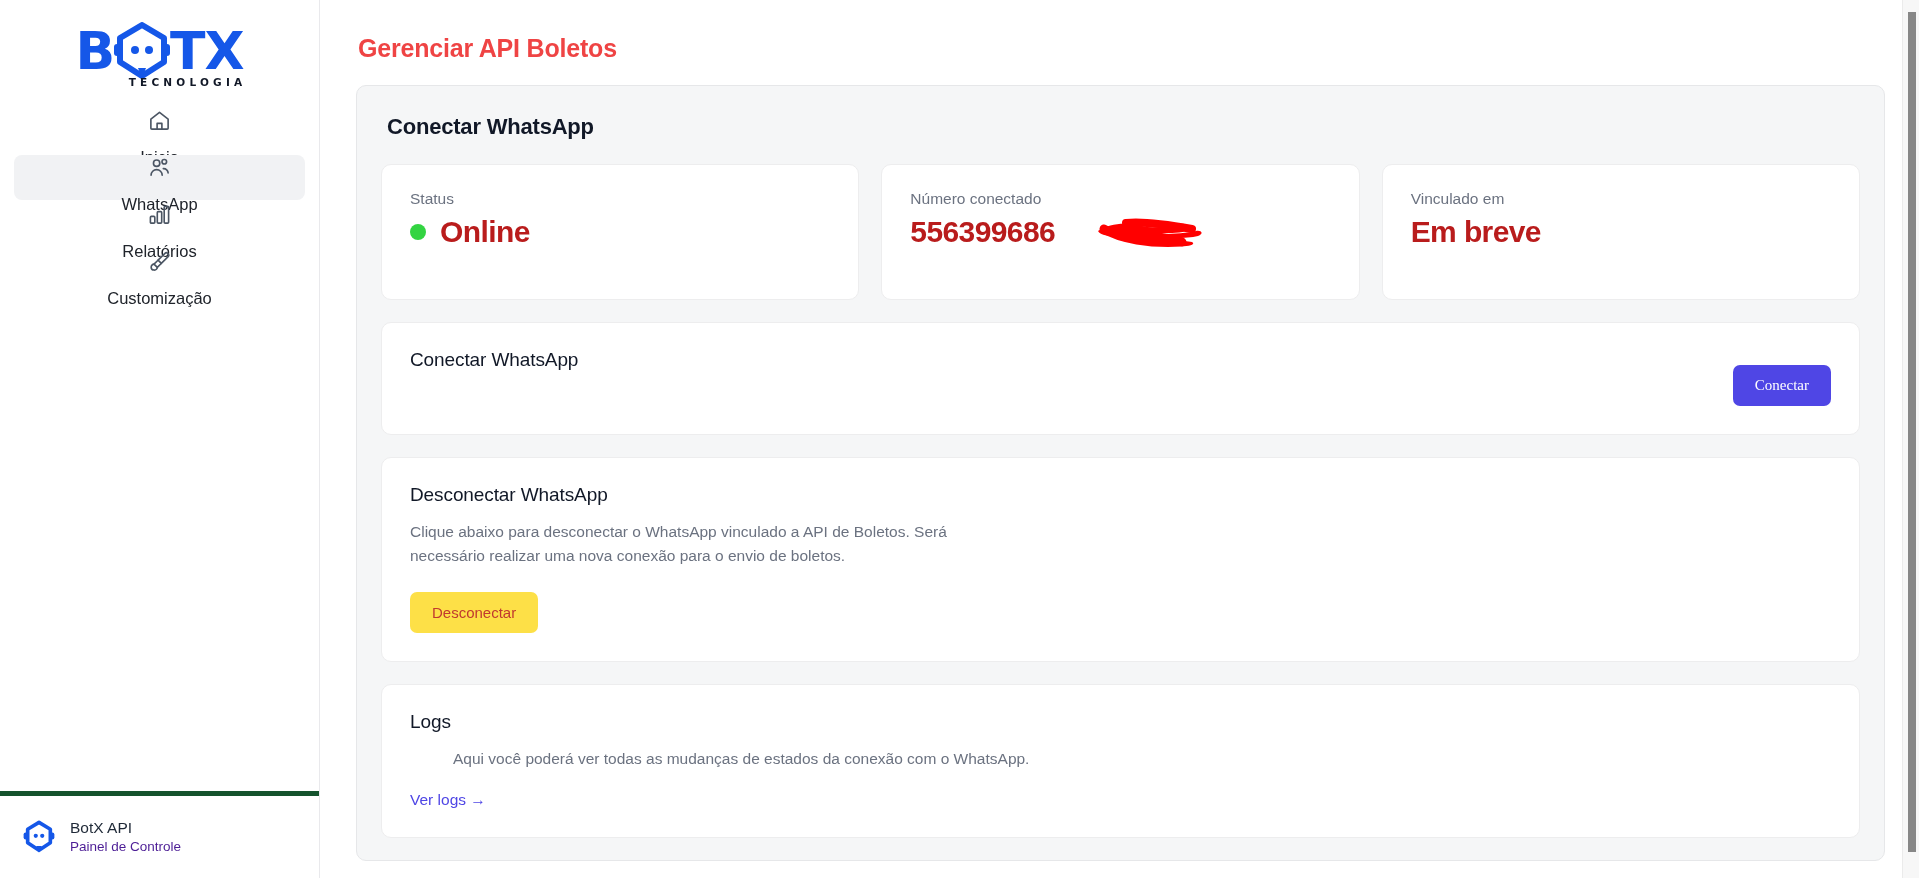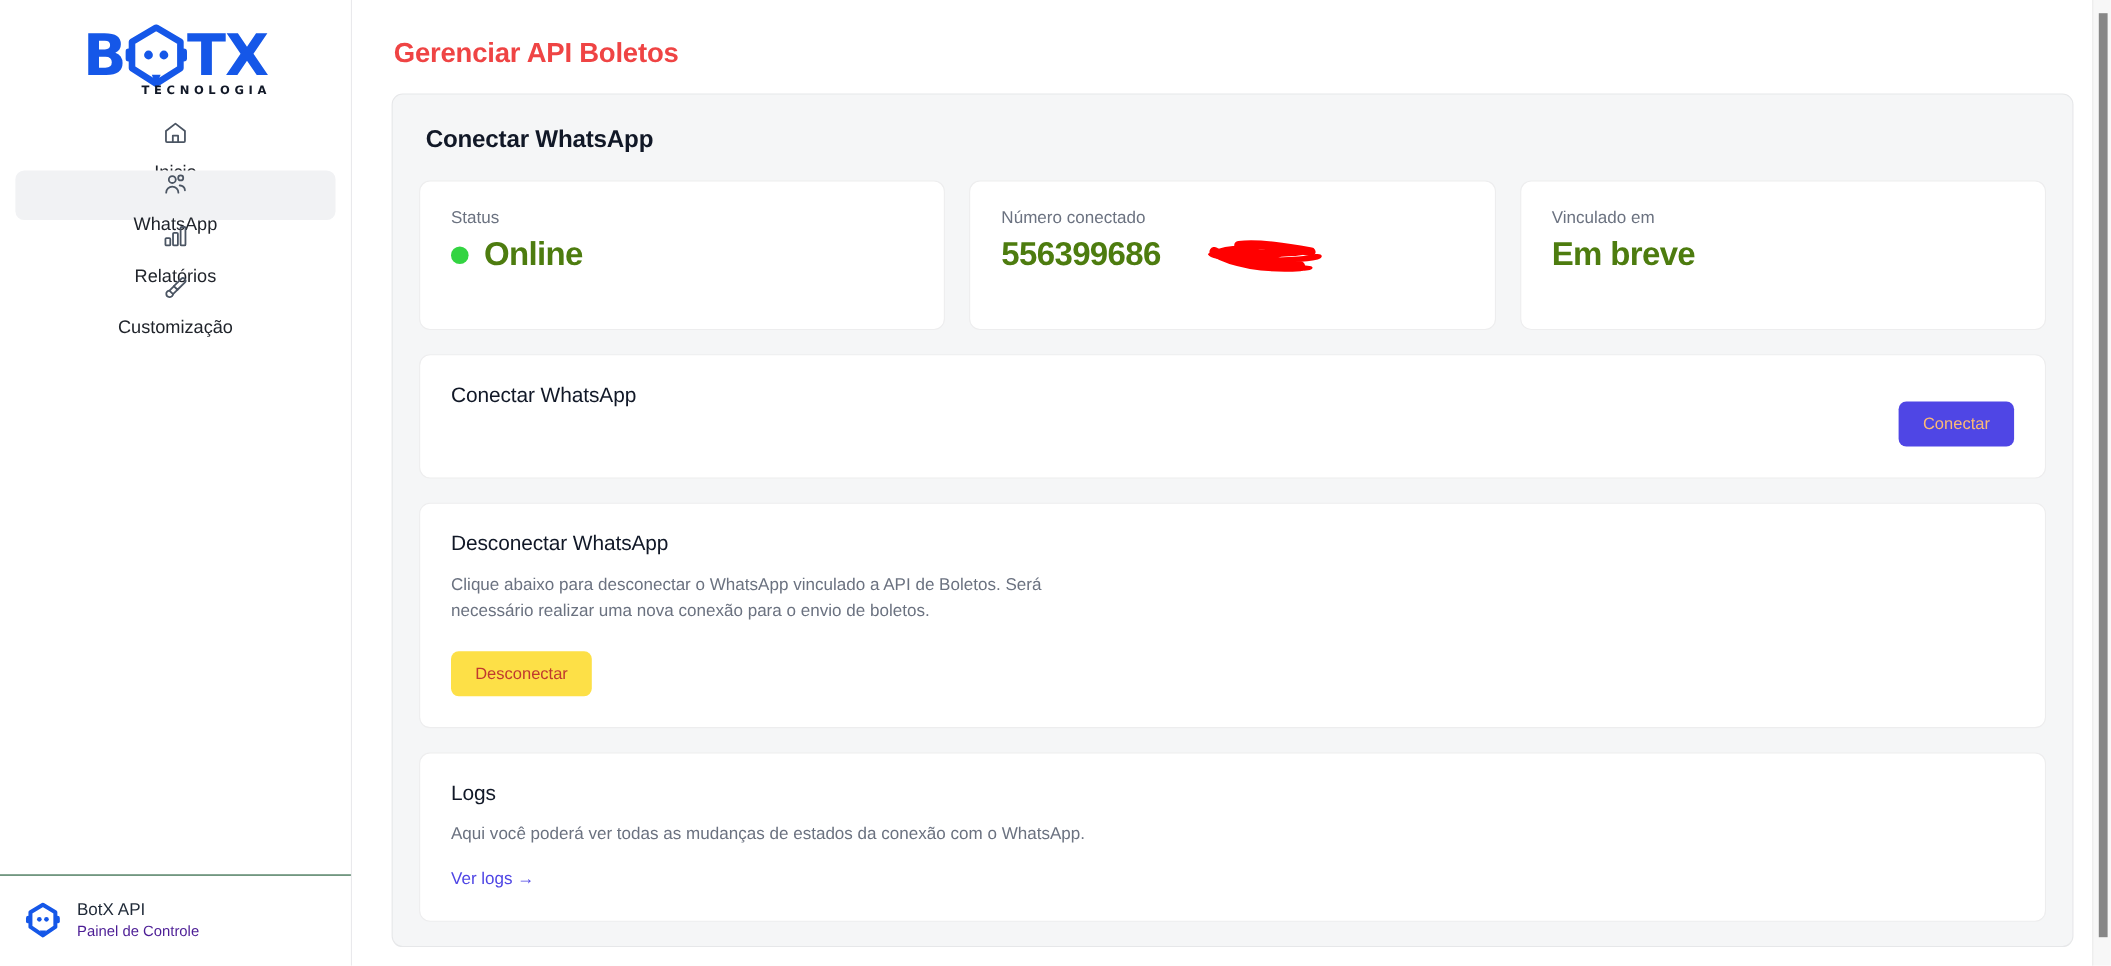--- a/index.html
+++ b/index.html
@@ -83,21 +83,21 @@
   .nav-item .nav-ico {
     width: 24px; height: 24px;
     display: flex; align-items: center; justify-content: center;
     color: #4b5563;
     flex: 0 0 24px;
   }
   .nav-item .nav-ico svg { width: 23px; height: 23px; display: block; }
 
   #sidebar-footer {
     margin-top: auto;
-    border-top: 1px solid #14532d;
+    border-top: 5px solid #14532d;
     padding: 22px 0 22px 22px;
     display: flex;
     align-items: center;
     gap: 14px;
   }
   #footer-logo-mark { width: 34px; height: 34px; flex: 0 0 34px; }
   #footer-logo-mark svg { width: 34px; height: 34px; display: block; }
   .footer-text { display: flex; flex-direction: column; line-height: 1.3; }
   #footer-title { font-size: 15.5px; color: #1f2937; }
   #footer-sub { font-size: 13.5px; color: #4c1d95; }
@@ -149,21 +149,21 @@
     min-height: 136px;
   }
   .stat-label {
     font-size: 15.5px;
     color: #6b7280;
     margin-bottom: 7px;
   }
   .stat-value {
     font-size: 30px;
     font-weight: bold;
-    color: #4d7c0f;
+    color: #b91c1c;
     letter-spacing: -0.6px;
     display: flex;
     align-items: center;
     gap: 14px;
     position: relative;
   }
   .status-dot {
     width: 16px; height: 16px;
     border-radius: 50%;
     background: #33d442;
@@ -200,29 +200,29 @@
     font-weight: normal;
     letter-spacing: -0.1px;
   }
   .card-p {
     font-size: 15.5px;
     color: #6b7280;
     line-height: 1.55;
     max-width: 560px;
   }
   .card-p.wide { max-width: 575px; }
-  .card-p.full { max-width: 900px; }
+  .card-p.full { max-width: 900px; margin-left: 43px; }
 
   .btn-primary {
     background: #4f46e5;
-    color: #fdba74;
+    color: #ffffff;
     border: none;
     border-radius: 7px;
     font-size: 15px;
-    font-family: Liberation Sans, sans-serif;
+    font-family: Liberation Serif, serif;
     padding: 12px 22px;
     cursor: pointer;
     white-space: nowrap;
     margin-top: 16px;
   }
   .btn-danger {
     background: #fde047;
     color: #c0392f;
     border: none;
     border-radius: 7px;

